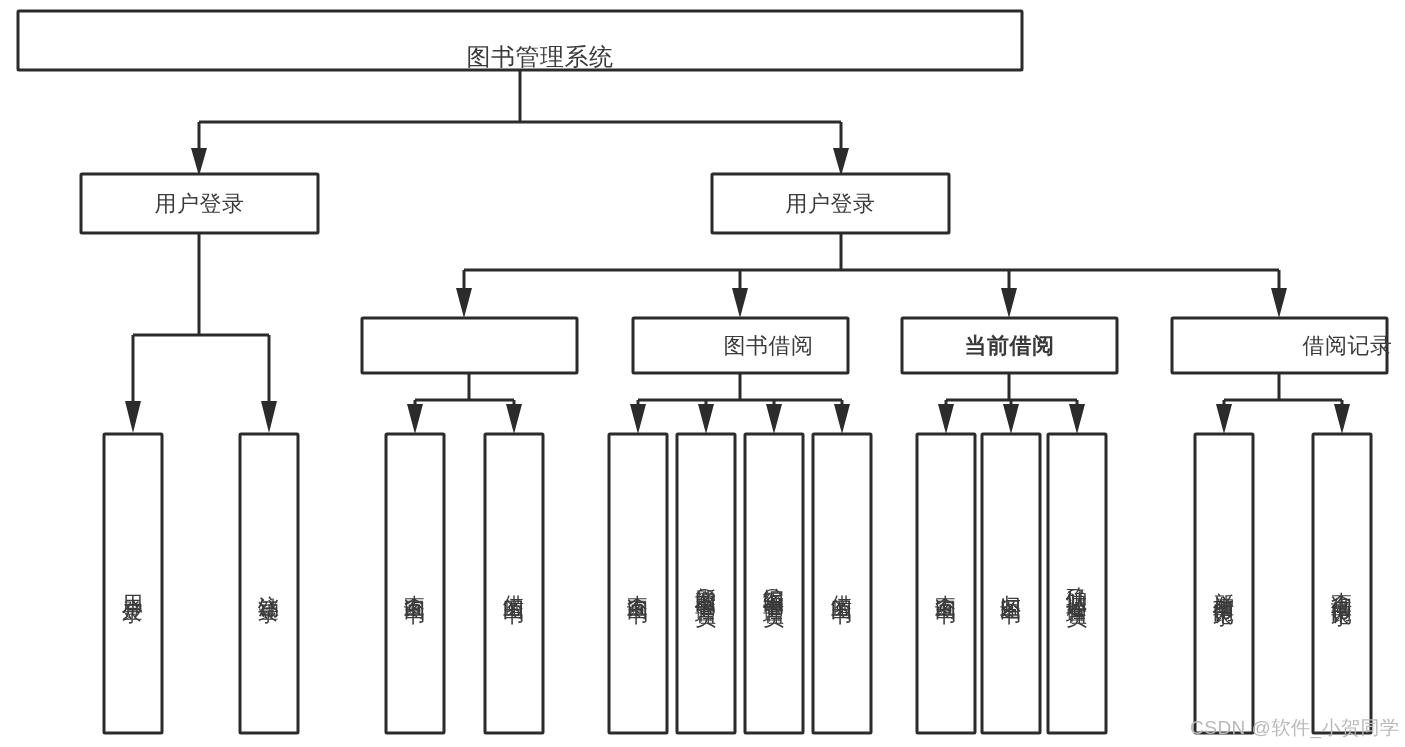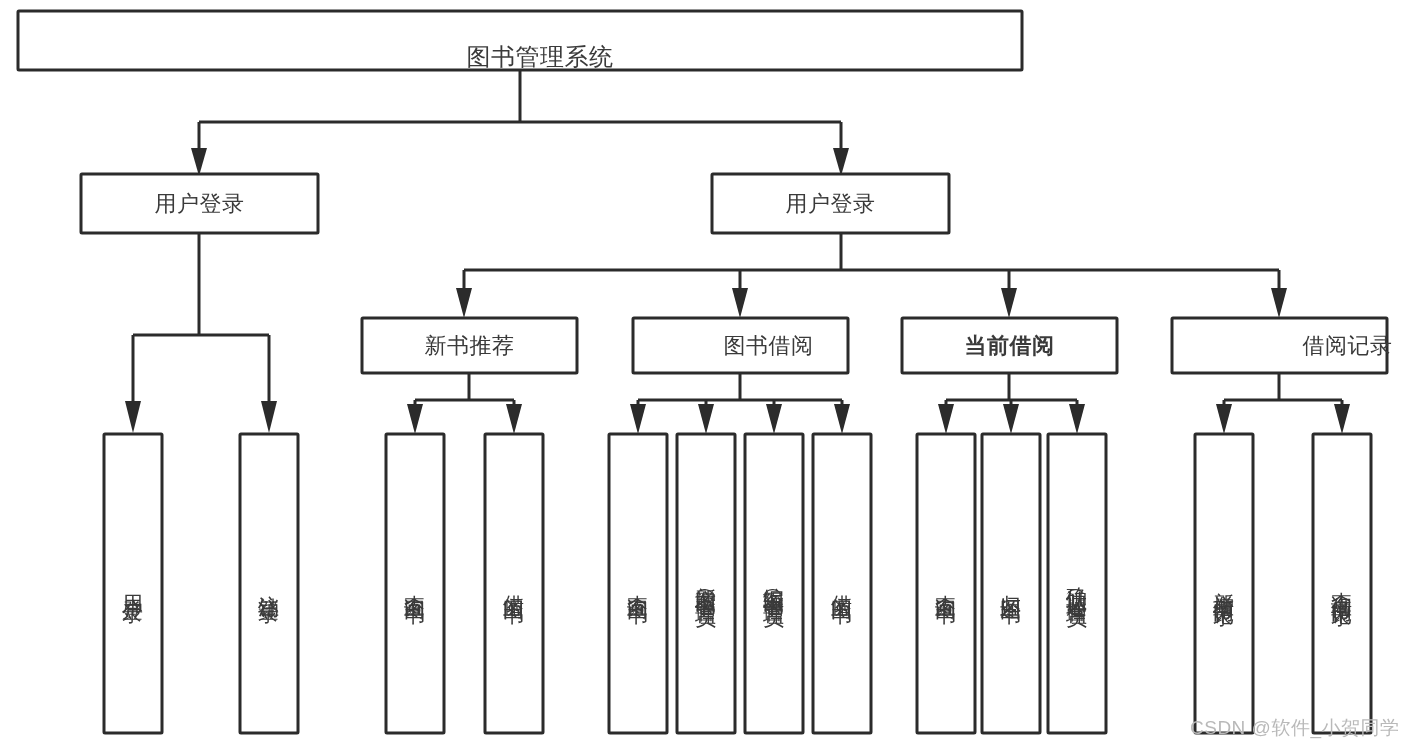--- a/index.html
+++ b/index.html
@@ -166,21 +166,20 @@
       <rect class="node-box" x="1195" y="434" width="58" height="299" rx="1"></rect>
       <rect class="node-box" x="1313" y="434" width="58" height="299" rx="1"></rect>
     </g>
   </svg>
 
   <div class="node-label" style="left:18px; top:27px; width:1004px; height:59px; font-size:24px;margin-left:20px;">图书管理系统</div>
 
   <div class="node-label" style="left:81px; top:174px; width:237px; height:59px;">用户登录</div>
   <div class="node-label" style="left:712px; top:174px; width:237px; height:59px;">用户登录</div>
 
-  <div class="node-label" style="left:362px; top:318px; width:215px; height:55px;">新书推荐</div>
   <div class="node-label" style="left:633px; top:318px; width:215px; height:55px;padding-left:28px;">图书借阅</div>
   <div class="node-label" style="left:902px; top:318px; width:215px; height:55px;font-weight:bold;">当前借阅</div>
   <div class="node-label" style="left:1200px; top:318px; width:215px; height:55px;padding-left:40px;">借阅记录</div>
 
   <div class="node-label vertical" style="left:104px; top:434px; width:58px; height:299px;">用户登录</div>
   <div class="node-label vertical" style="left:240px; top:434px; width:58px; height:299px;">注销登录</div>
 
   <div class="node-label vertical" style="left:386px; top:434px; width:58px; height:299px;">查询图书</div>
   <div class="node-label vertical" style="left:485px; top:434px; width:58px; height:299px;">借阅图书</div>
 

